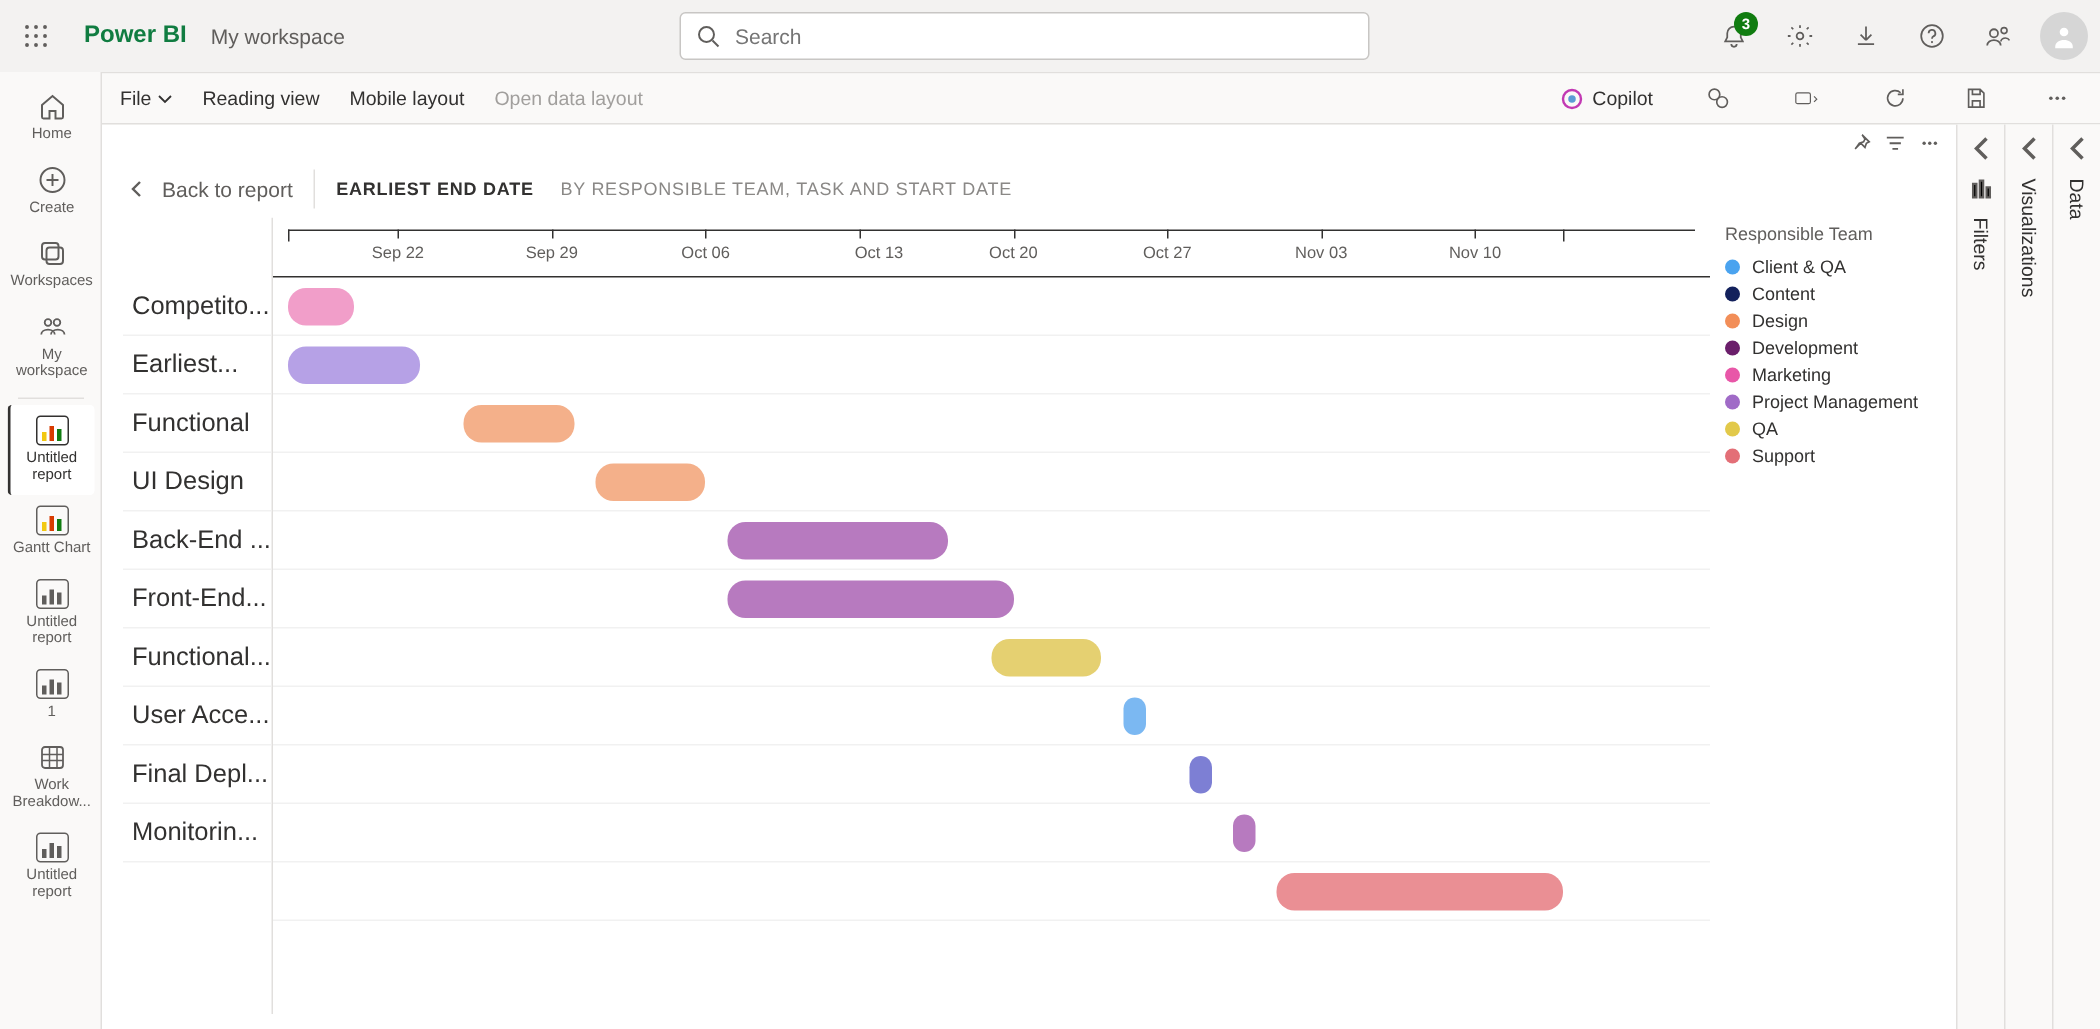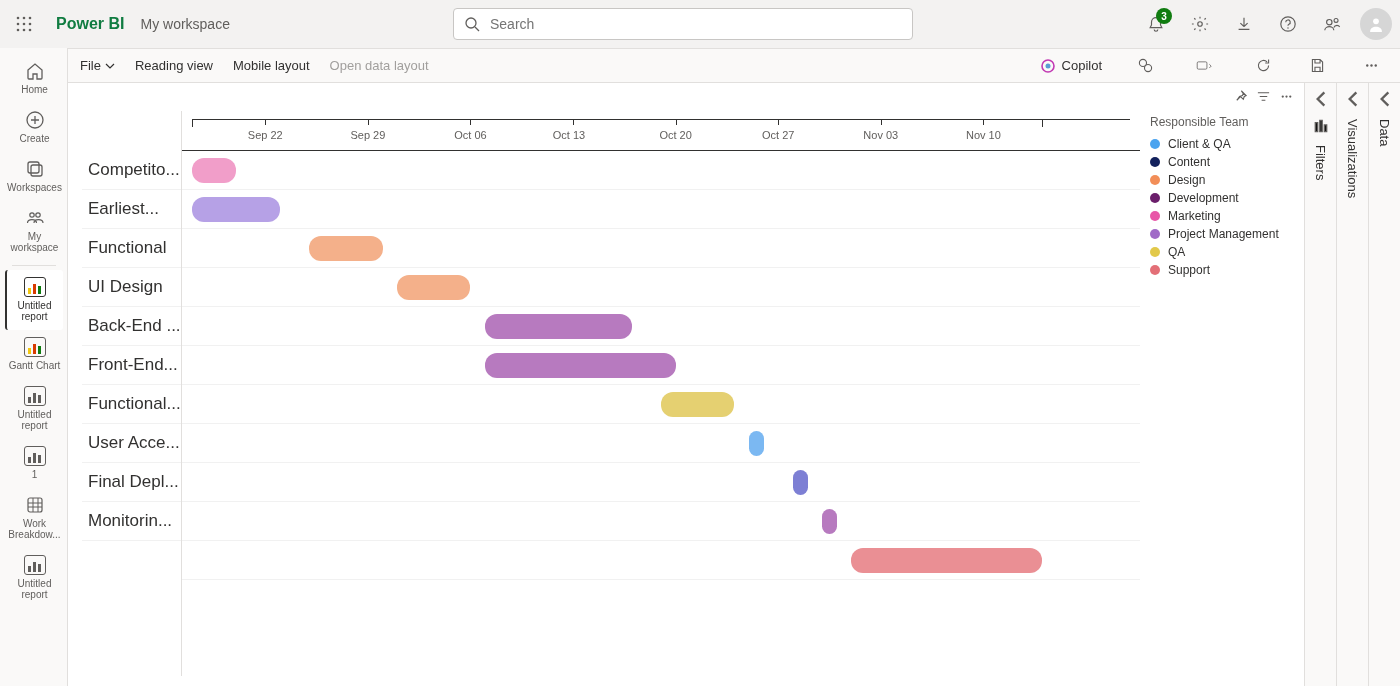--- a/index.html
+++ b/index.html
@@ -327,20 +327,33 @@
               <path fill="none" stroke="currentColor" stroke-width="1.2" d="M9 2l5 5-2 1-1 3-3-3-4 4 .5-.5L7 8l3-1 1-2z"></path>
             </svg></span>
         <span class="vh-btn"><svg viewBox="0 0 16 16">
               <path stroke="currentColor" stroke-width="1.3" d="M2 4h12M4 8h8M6 12h4"></path>
             </svg></span>
         <span class="vh-btn"><svg viewBox="0 0 16 16">
               <circle cx="4" cy="8" r="1.2" fill="currentColor"></circle>
               <circle cx="8" cy="8" r="1.2" fill="currentColor"></circle>
               <circle cx="12" cy="8" r="1.2" fill="currentColor"></circle>
             </svg></span>
+      </div>
+      <div class="back-row">
+        <div class="back">
+          <svg viewBox="0 0 12 12">
+              <path d="M8 2 4 6l4 4" fill="none" stroke="currentColor" stroke-width="1.4"></path>
+            </svg>
+          <span>Back to report</span>
+        </div>
+        <div class="vdiv"></div>
+        <div class="chart-title">
+          <span class="b">Earliest End Date</span>
+          <span class="s">by Responsible Team, Task and Start Date</span>
+        </div>
       </div>
 
       <div class="gantt-wrap">
         <div class="gantt-left" id="gantt-left">
             <div class="gantt-row-label">Competito...</div>
             <div class="gantt-row-label">Earliest...</div>
             <div class="gantt-row-label">Functional</div>
             <div class="gantt-row-label">UI Design</div>
             <div class="gantt-row-label">Back-End ...</div>
             <div class="gantt-row-label">Front-End...</div>
@@ -354,21 +367,21 @@
               <div class="axis-line"></div>
               <div class="tick" style="left: 10px; height: 8px;"></div>
               <div class="tick" style="left: 860px; height: 8px;"></div>
               <div class="tick" style="left: 83.2759px;"></div>
               <div class="tick-label" style="left: 83.2759px;">Sep 22</div>
               <div class="tick" style="left: 185.862px;"></div>
               <div class="tick-label" style="left: 185.862px;">Sep 29</div>
               <div class="tick" style="left: 288.448px;"></div>
               <div class="tick-label" style="left: 288.448px;">Oct 06</div>
               <div class="tick" style="left: 391.034px;"></div>
-              <div class="tick-label" style="left: 387px;">Oct 13</div>
+              <div class="tick-label" style="left: 404px;">Oct 13</div>
               <div class="tick" style="left: 493.621px;"></div>
               <div class="tick-label" style="left: 493.621px;">Oct 20</div>
               <div class="tick" style="left: 596.207px;"></div>
               <div class="tick-label" style="left: 596.207px;">Oct 27</div>
               <div class="tick" style="left: 698.793px;"></div>
               <div class="tick-label" style="left: 698.793px;">Nov 03</div>
               <div class="tick" style="left: 801.379px;"></div>
               <div class="tick-label" style="left: 801.379px;">Nov 10</div>
             </div>
           <div class="gantt-rows" id="gantt-rows">

